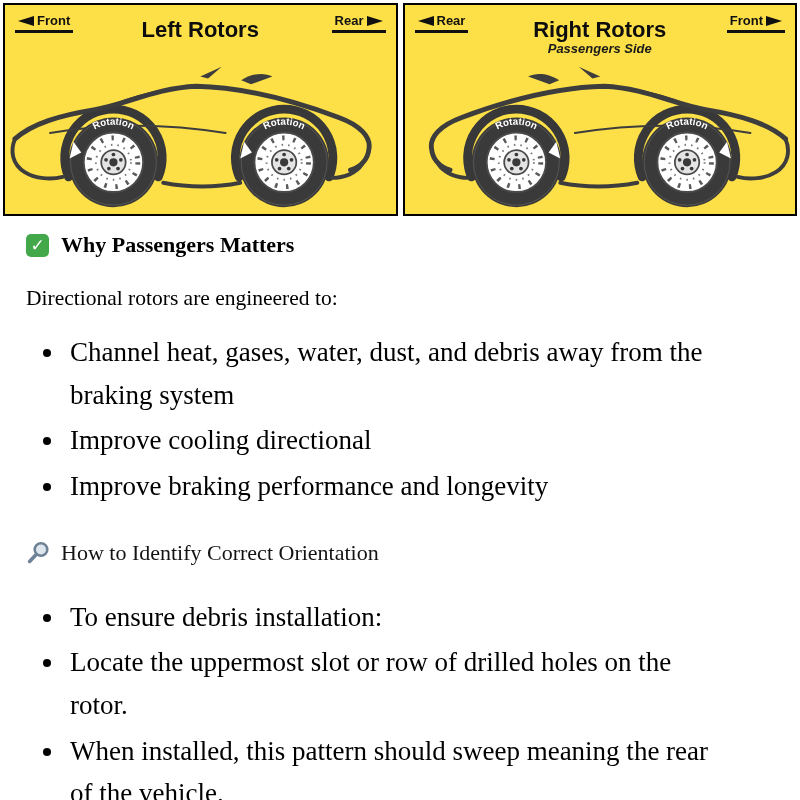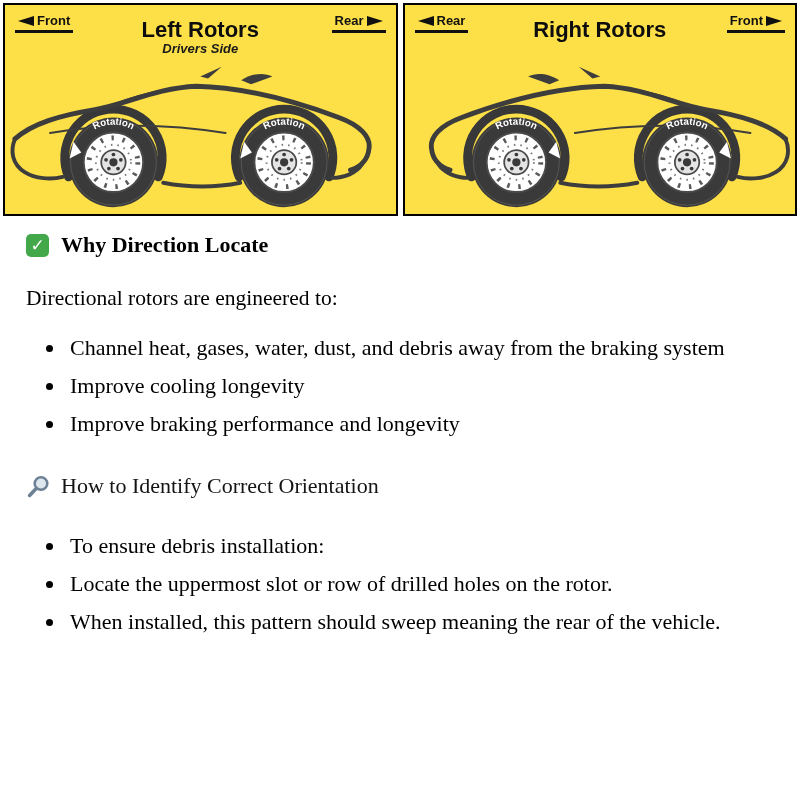--- a/index.html
+++ b/index.html
@@ -38,26 +38,26 @@
 
   
   .content { padding:16px 26px 30px 26px; }
   .content p, .content li, .content h2, .content h3 { max-width:668px; }
   p.intro { font-size:21.5px; line-height:1.56; margin:6px 0 28px 0; }
   h2.sec-heading {
     display:flex; align-items:center; gap:12px;
     font-size:22px; font-weight:bold; margin:0 0 28px 0;
   }
   h3.sec-heading-light {
-    display:flex; align-items:flex-end; gap:10px;
+    display:flex; align-items:center; gap:10px;
     font-size:22px; font-weight:normal; color:#141414; margin:8px 0 30px 0;
   }
   p.lead { font-size:21.5px; margin:0 0 20px 0; }
   ul.bullets { margin:0 0 32px 12px; padding-left:28px; }
-  ul.bullets li { font-size:22px; line-height:1.58; margin:3px 0; padding-left:4px; }
+  ul.bullets li { font-size:27px; line-height:1.58; margin:3px 0; padding-left:4px; }
 
   
   .check-icon {
     flex:0 0 auto;
     width:23px; height:23px;
     background:#43a849;
     border-radius:5px;
     display:inline-flex; align-items:center; justify-content:center;
     color:#fff; font-size:17px; font-weight:bold;
     font-family:"DejaVu Sans", sans-serif;
@@ -121,21 +121,20 @@
 
 <div class="panels">
 
   <div class="panel">
     <div class="panel-header">
       <div class="dir dir-left">
         <span class="arrow-left"></span>
         <span class="dir-label">Front</span>
       </div>
       <div class="panel-title">Left Rotors</div>
-      <div class="panel-subtitle">Drivers Side</div>
       <div class="dir dir-right">
         <span class="dir-label">Rear</span>
         <span class="arrow-right"></span>
       </div>
     </div>
     <svg class="car" viewBox="0 0 392 162">
       <use href="#car-art"></use>
       <g transform="translate(107,110)">
           <use href="#wheel-ccw"></use>
         </g>
@@ -145,20 +144,21 @@
     </svg>
   </div>
 
   <div class="panel">
     <div class="panel-header">
       <div class="dir dir-left">
         <span class="arrow-left"></span>
         <span class="dir-label">Rear</span>
       </div>
       <div class="panel-title">Right Rotors</div>
+      <div class="panel-subtitle">Passengers Side</div>
       <div class="dir dir-right">
         <span class="dir-label">Front</span>
         <span class="arrow-right"></span>
       </div>
     </div>
     <svg class="car" viewBox="0 0 392 162">
       <use href="#car-art" transform="translate(392,0) scale(-1,1)"></use>
       <g transform="translate(110,110)">
           <use href="#wheel-cw"></use>
         </g>
@@ -168,28 +168,28 @@
     </svg>
   </div>
 
 </div>
 
 <div class="content">
 
 
   <h2 class="sec-heading">
     <span class="check-icon">✓</span>
-    <span>Why Direction Locate</span>
+    <span>Why Passengers Matters</span>
   </h2>
 
   <p class="lead">Directional rotors are engineered to:</p>
 
   <ul class="bullets">
     <li>Channel heat, gases, water, dust, and debris away from the braking system</li>
-    <li>Improve cooling longevity</li>
+    <li>Improve cooling directional</li>
     <li>Improve braking performance and longevity</li>
   </ul>
 
   <h3 class="sec-heading-light">
     <svg class="magnifier-icon" width="25" height="25" viewBox="0 0 25 25">
       <circle cx="15" cy="9.5" r="6.3" fill="#dfe7ee" stroke="#6e8296" stroke-width="2.6"></circle>
       <line x1="10.2" y1="14.6" x2="3.6" y2="21.4" stroke="#6e8296" stroke-width="3.6" stroke-linecap="round"></line>
     </svg>
     <span>How to Identify Correct Orientation</span>
   </h3>

